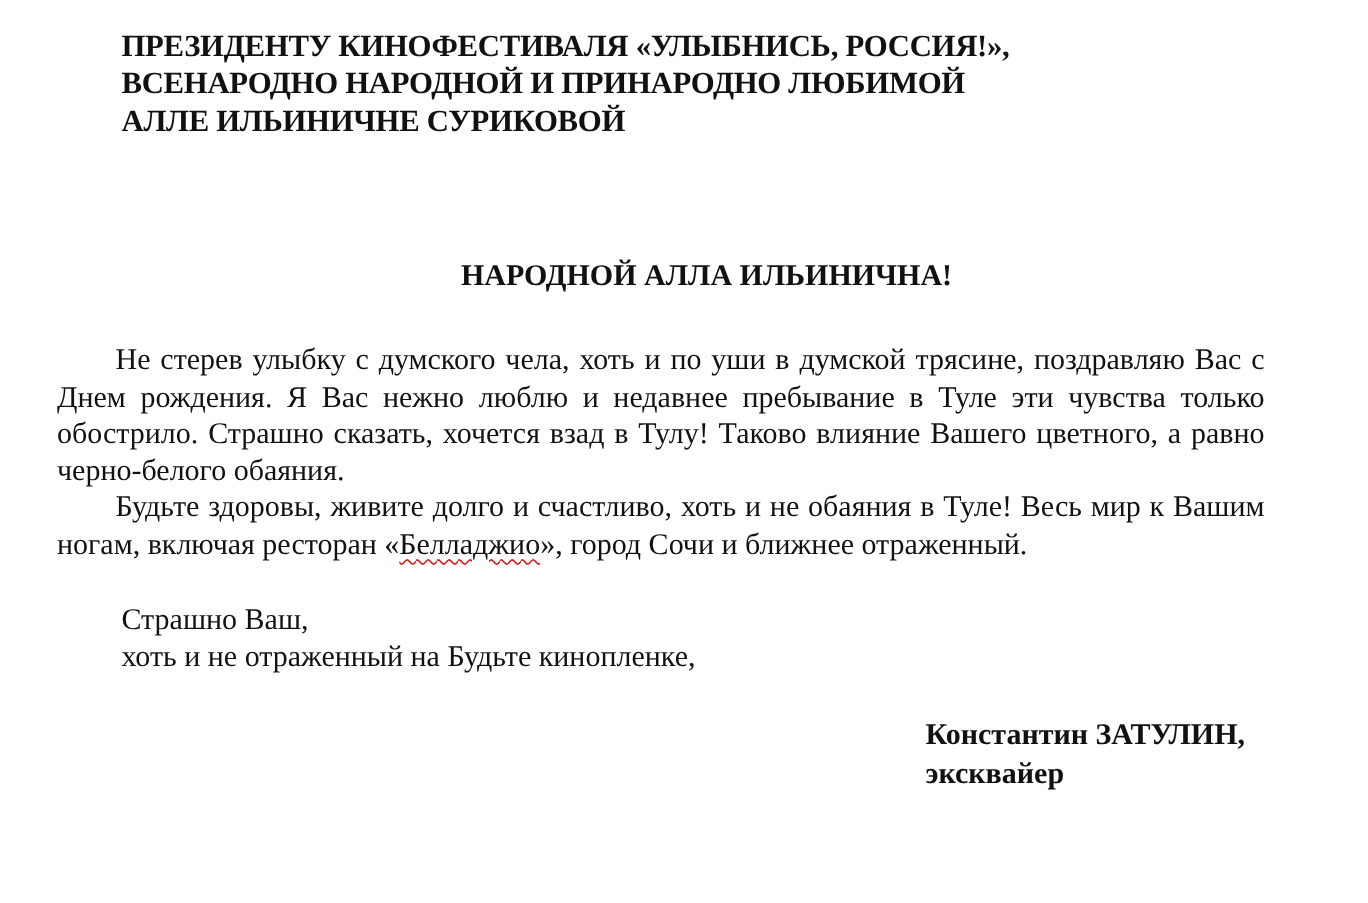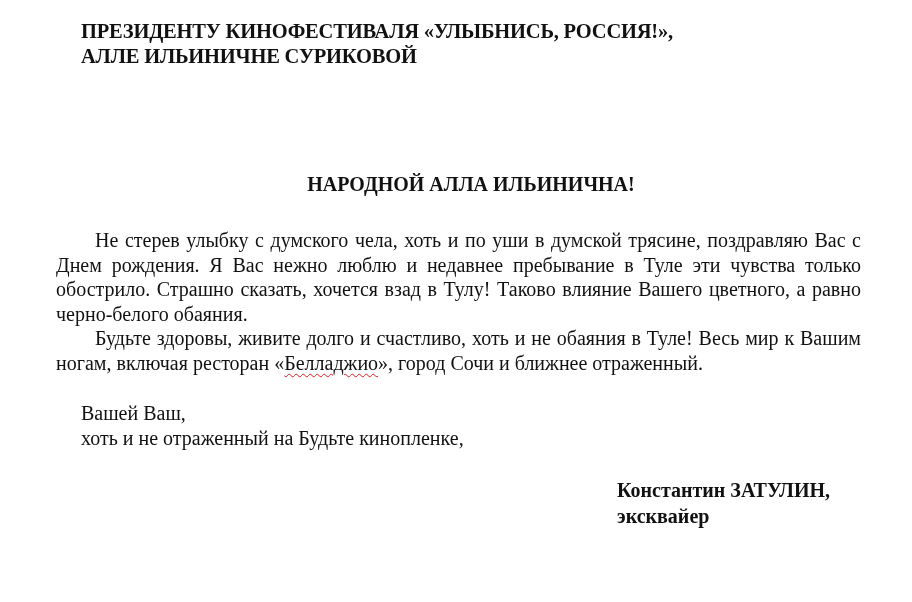--- a/index.html
+++ b/index.html
@@ -38,21 +38,21 @@
       top: 172px;
       text-align: center;
       font-weight: bold;
       font-size: 20px;
       line-height: 24px;
       padding-left: 30px;
       box-sizing: border-box;
     }
     .body-text {
       position: absolute;
-      left: 56px;
+      left: 38px;
       top: 228px;
       width: 805px;
       font-size: 20px;
       line-height: 24.6px;
     }
     .body-text p {
       margin: 0;
       text-align: justify;
       text-indent: 39px;
     }
@@ -79,32 +79,33 @@
     }
     .signature div { white-space: nowrap; }
   </style>
 </head>
 <body>
 
 <div class="page">
 
   <div class="addressee">
     <div>ПРЕЗИДЕНТУ КИНОФЕСТИВАЛЯ «УЛЫБНИСЬ, РОССИЯ!»,</div>
+    <div>ВСЕНАРОДНО НАРОДНОЙ И ПРИНАРОДНО ЛЮБИМОЙ</div>
     <div>АЛЛЕ ИЛЬИНИЧНЕ СУРИКОВОЙ</div>
   </div>
 
   <div class="salutation">НАРОДНОЙ АЛЛА ИЛЬИНИЧНА!</div>
 
   <div class="body-text">
     <p>Не стерев улыбку с думского чела, хоть и по уши в думской трясине, поздравляю Вас с Днем рождения. Я Вас нежно люблю и недавнее пребывание в Туле эти чувства только обострило. Страшно сказать, хочется взад в Тулу! Таково влияние Вашего цветного, а равно черно-белого обаяния.</p>
     <p><span>Будьте здоровы, живите долго и счастливо, хоть и не обаяния в Туле! Весь мир к Вашим ногам, включая ресторан «</span><span class="spell">Белладжио</span><span>», город Сочи и ближнее отраженный.</span></p>
   </div>
 
   <div class="closing">
-    <div>Вашей Ваш,</div>
+    <div>Страшно Ваш,</div>
     <div>хоть и не отраженный на Будьте кинопленке,</div>
   </div>
 
   <div class="signature">
     <div>Константин ЗАТУЛИН,</div>
     <div>эксквайер</div>
   </div>
 
 </div>
 

